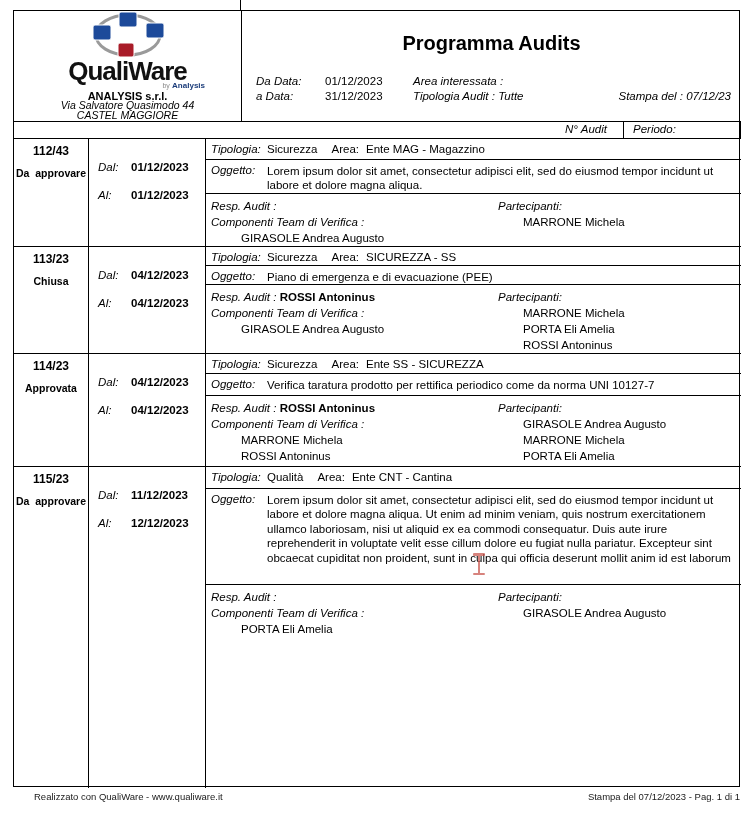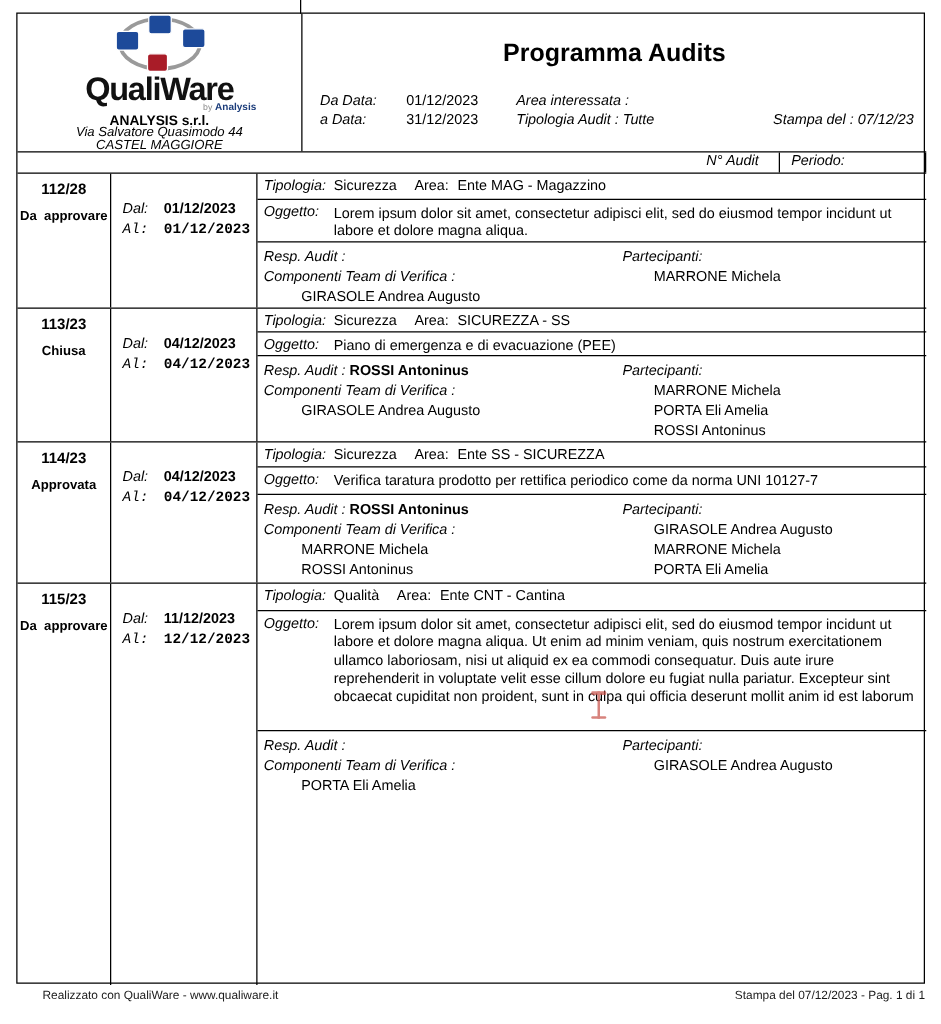--- a/index.html
+++ b/index.html
@@ -42,21 +42,21 @@
   .thead .h2{width:117px;border-right:1px solid #000;box-sizing:border-box;padding:1px 0 0 9px;}
   
   .rows{position:absolute;left:0;top:128px;width:727px;height:649px;display:flex;flex-direction:column;}
   .trow{display:flex;box-sizing:border-box;}
   .trow + .trow{border-top:1px solid #000;}
   .c1{width:75px;border-right:1px solid #000;box-sizing:border-box;text-align:center;}
   .audit-no{font-weight:bold;font-size:12px;margin-top:5px;}
   .audit-status{font-weight:bold;font-size:10.5px;margin-top:9px;word-spacing:3px;}
   .c2{width:117px;border-right:1px solid #000;box-sizing:border-box;padding-left:9px;}
   .periodo-line{margin-top:22px;}
-  .periodo-line + .periodo-line{margin-top:4px;font-family:Liberation Mono, monospace;}
+  .periodo-line + .periodo-line{margin-top:16px;}
   .periodo-line .lbl{display:inline-block;width:33px;}
   .periodo-line .date{font-weight:bold;}
   .c3{flex:1;display:flex;flex-direction:column;min-width:0;}
   .sec{box-sizing:border-box;}
   .sec-tip{border-bottom:1px solid #000;padding:4px 0 0 5px;white-space:nowrap;overflow:hidden;}
   .tip-lbl{font-style:italic;display:inline-block;width:56px;}
   .area-lbl{margin-left:14px;margin-right:7px;}
   .sec-ogg{border-bottom:1px solid #000;padding:4px 6px 0 5px;display:flex;}
   .ogg-lbl{font-style:italic;width:56px;flex:0 0 56px;}
   .ogg-text{flex:1;line-height:14.4px;}
@@ -120,21 +120,21 @@
 
   <div class="thead">
     <div class="h1">N°  Audit</div>
     <div class="h2">Periodo:</div>
   </div>
 
   <div class="rows">
 
     <div class="trow" style="height:107px;">
       <div class="c1">
-        <div class="audit-no">112/28</div>
+        <div class="audit-no">112/43</div>
         <div class="audit-status">Da approvare</div>
       </div>
       <div class="c2">
         <div class="periodo-line"><span class="lbl">Dal:</span><span class="date">01/12/2023</span></div>
         <div class="periodo-line"><span class="lbl">Al:</span><span class="date">01/12/2023</span></div>
       </div>
       <div class="c3">
         <div class="sec sec-tip" style="height:22px;">
           <span class="tip-lbl">Tipologia:</span><span>Sicurezza</span><span class="area-lbl">Area:</span><span>Ente MAG - Magazzino</span>
         </div>

